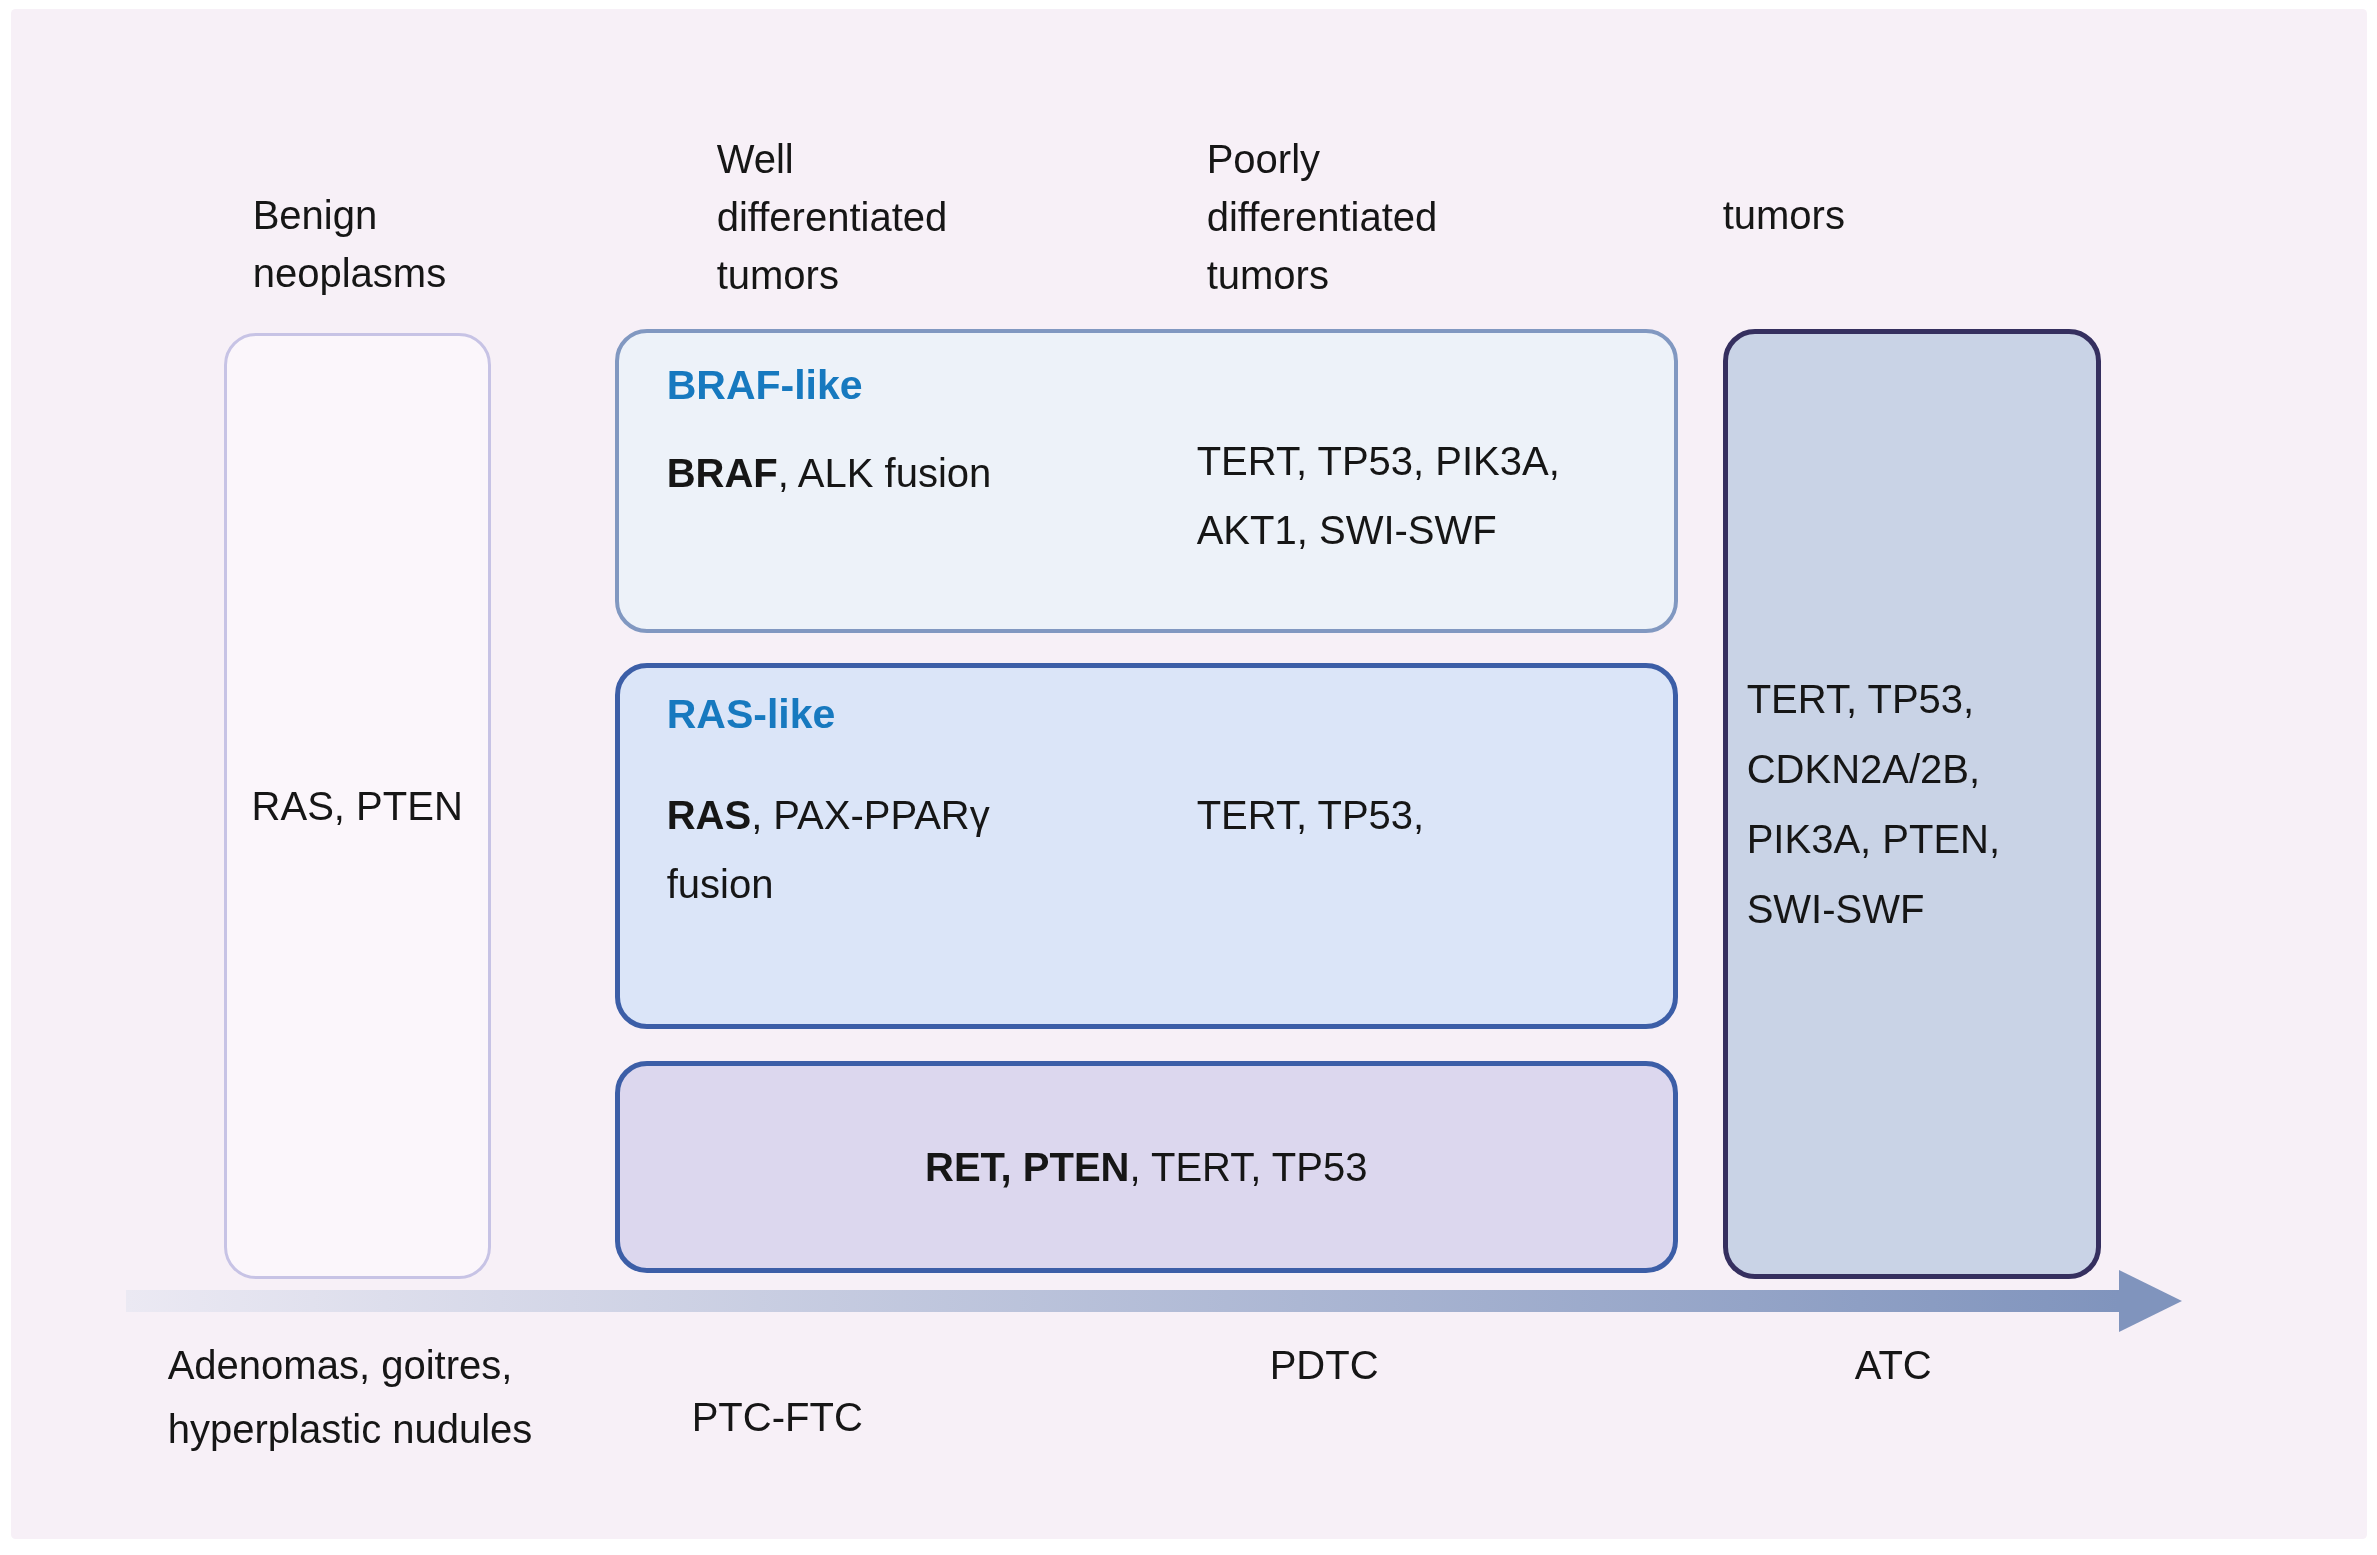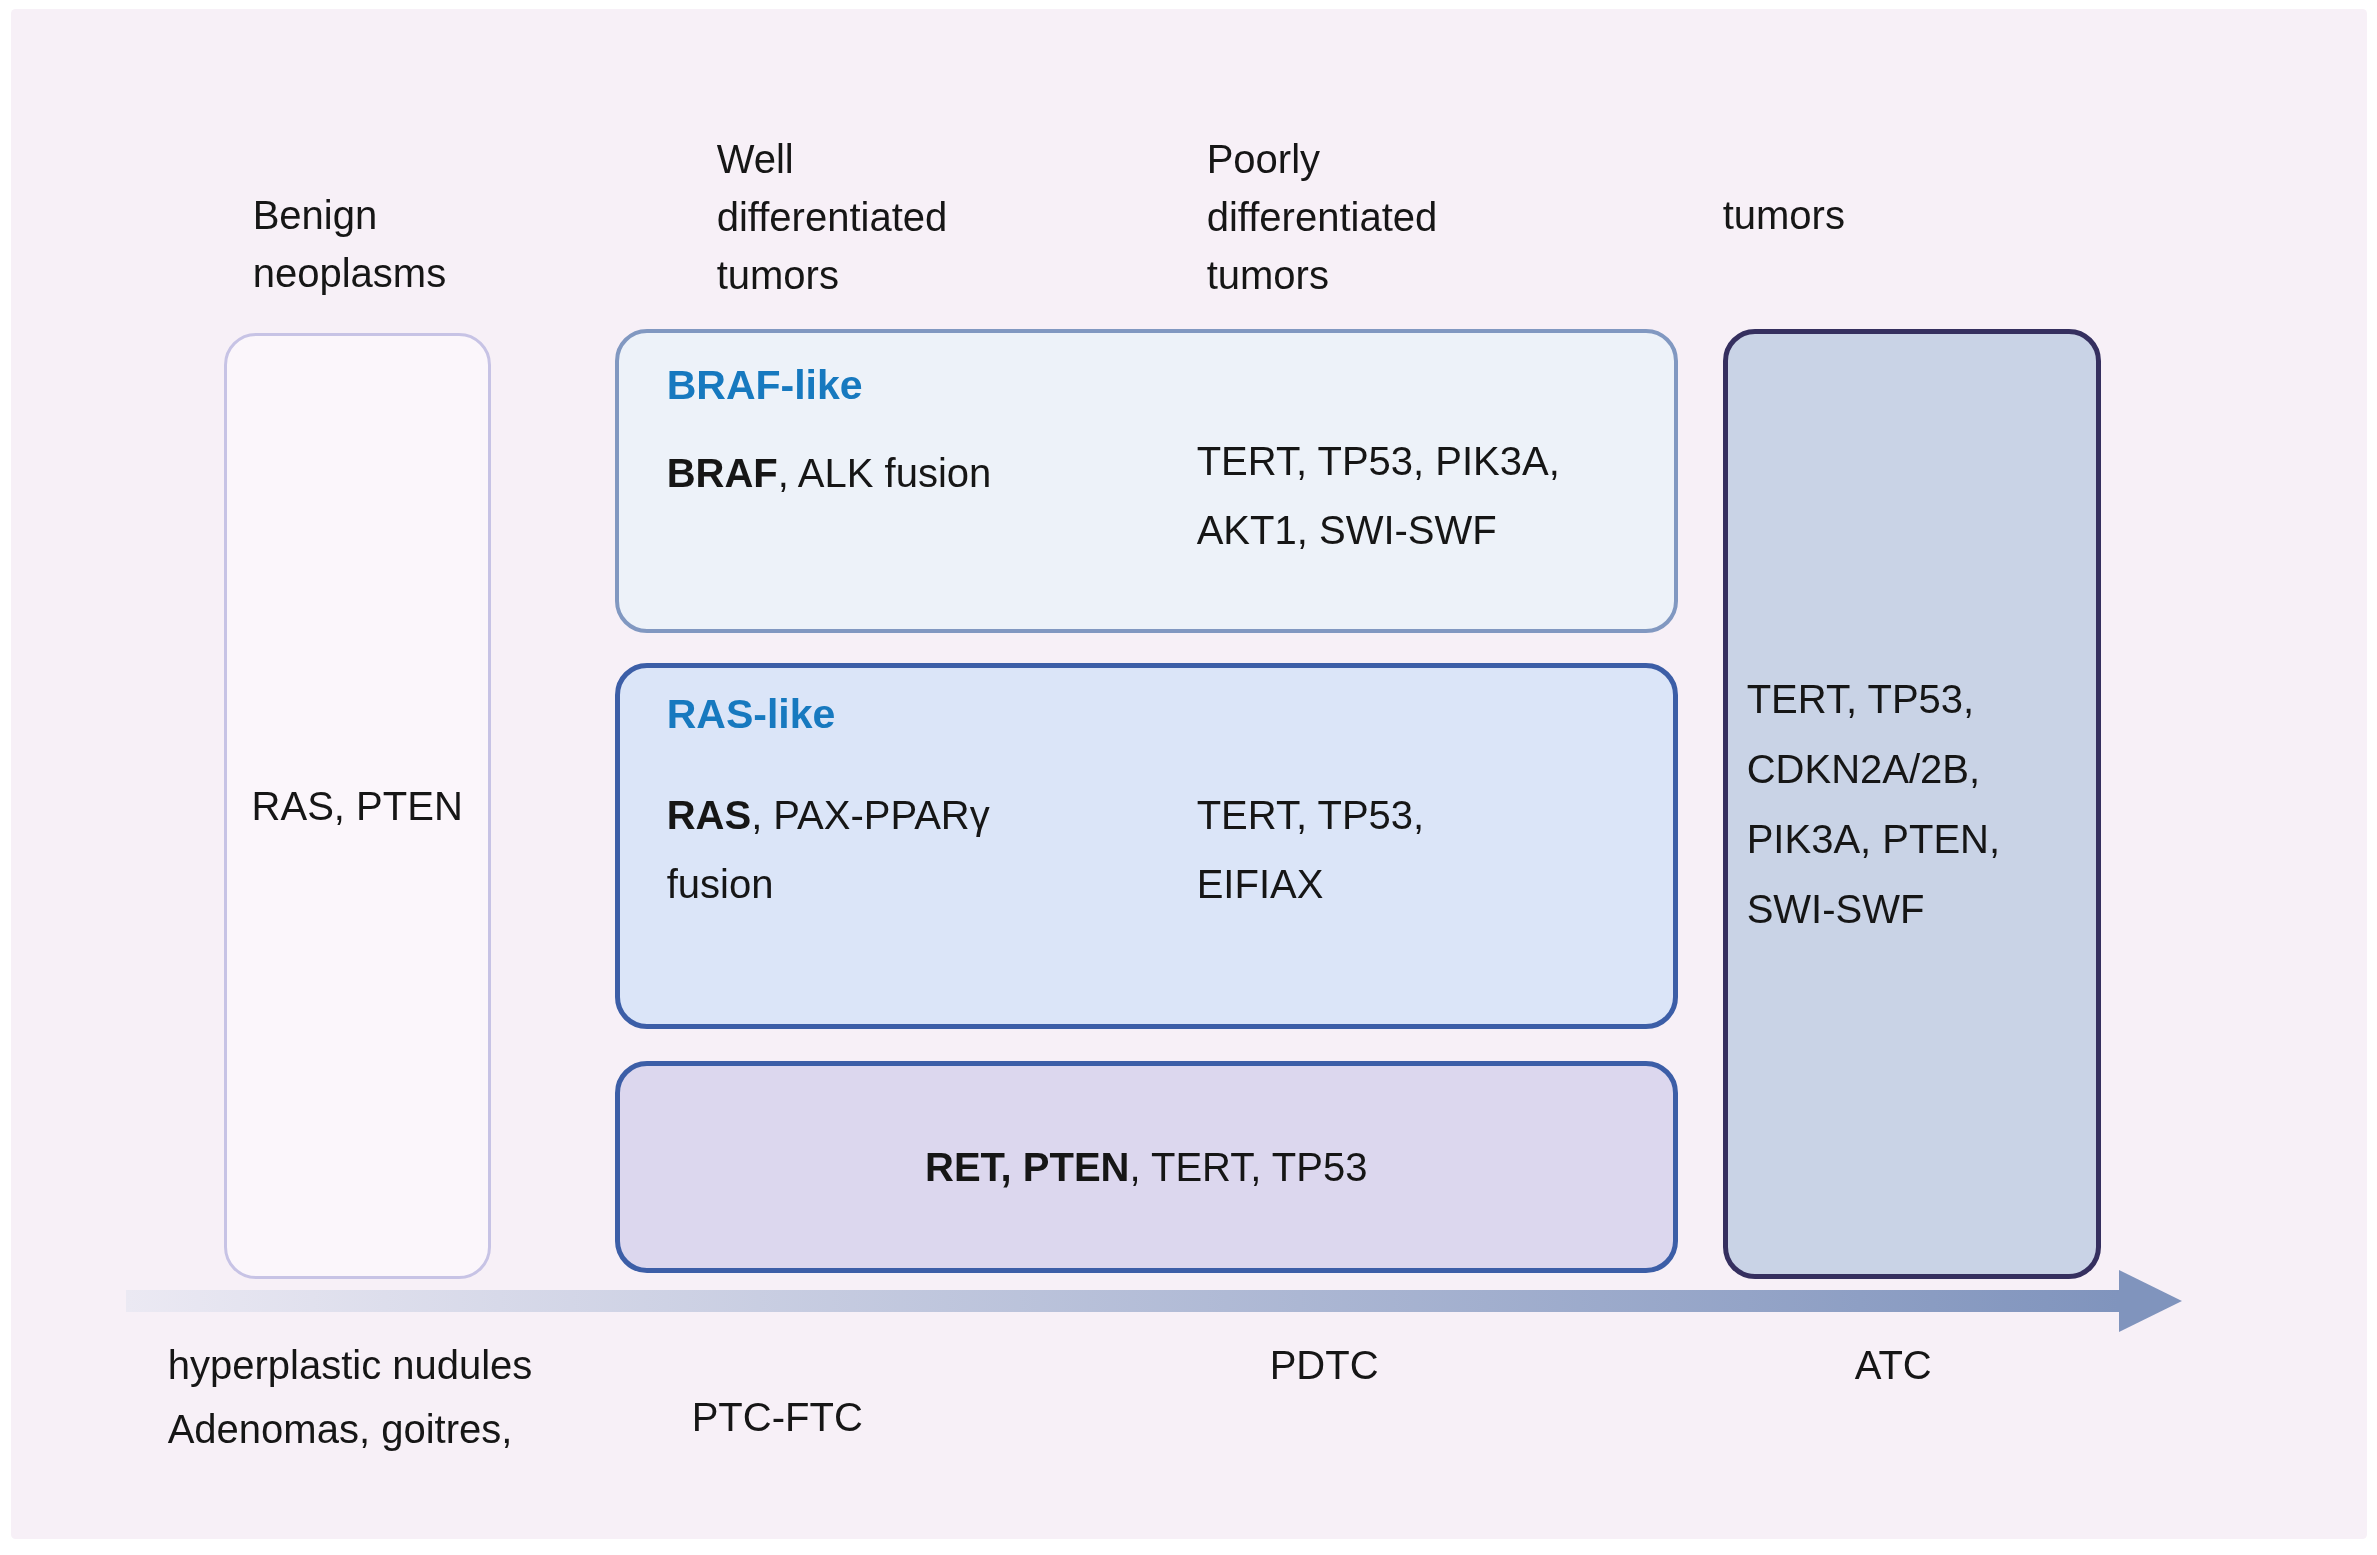--- a/index.html
+++ b/index.html
@@ -165,43 +165,42 @@
     </div>
 
     <div class="box" id="ras-box"></div>
     <div class="box-title" style="left:656px; top:682px;">RAS-like</div>
     <div class="body-text gene-line" style="left:656px; top:772px;">
       <div><b>RAS</b><span>, PAX-PPARγ</span></div>
       <div>fusion</div>
     </div>
     <div class="body-text" style="left:1186px; top:772px;">
       <div>TERT, TP53,</div>
-      <div>EIFIAX</div>
     </div>
 
     <div class="box" id="ret-box">
       <div id="ret-genes" class="gene-line">
         <b>RET, PTEN</b><span>, TERT, TP53</span>
       </div>
     </div>
 
     <div class="box" id="undiff-box"></div>
     <div id="undiff-genes">
       <div>TERT, TP53,</div>
       <div>CDKN2A/2B,</div>
       <div>PIK3A, PTEN,</div>
       <div>SWI-SWF</div>
     </div>
 
     <div id="arrow-body"></div>
     <div id="arrow-head"></div>
 
     <div class="axis-label" style="left:157px; top:1324px;">
+      <div>Adenomas, goitres,</div>
       <div>hyperplastic nudules</div>
-      <div>Adenomas, goitres,</div>
     </div>
     <div class="axis-label" style="left:681px; top:1376px;">PTC-FTC</div>
     <div class="axis-label" style="left:1259px; top:1324px;">PDTC</div>
     <div class="axis-label" style="left:1844px; top:1324px;">ATC</div>
 
   </div>
 </div>
 
 
 </body></html>

